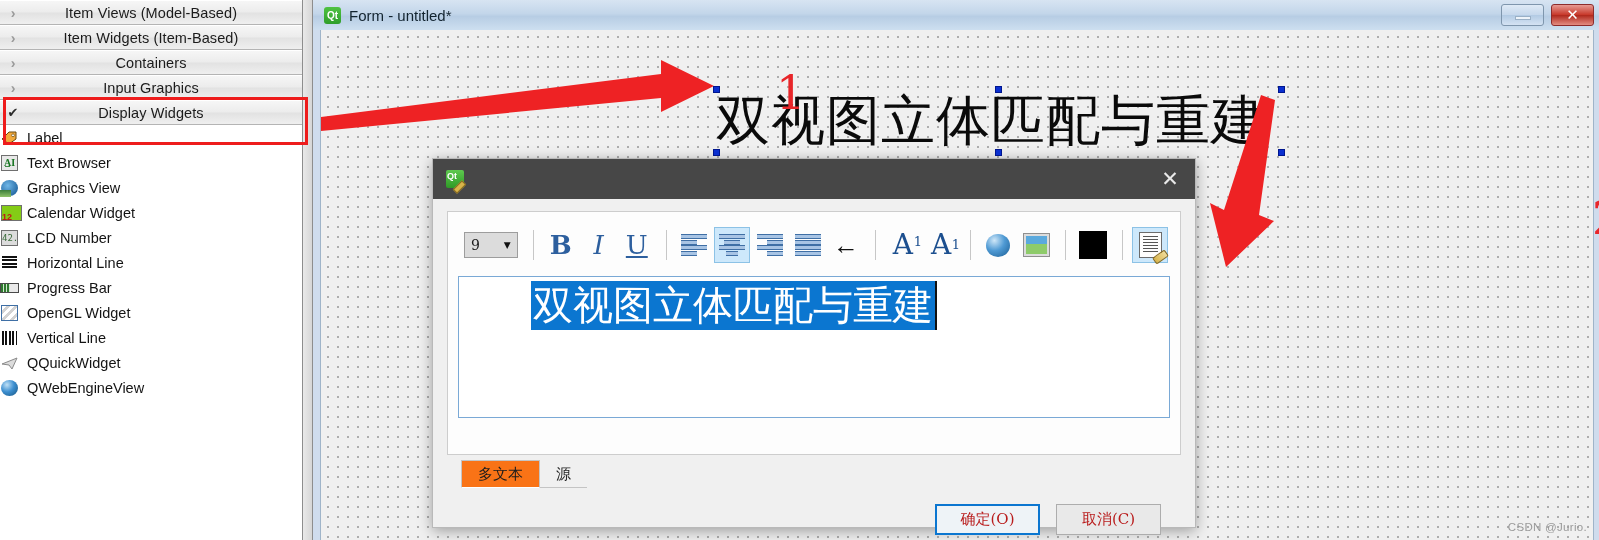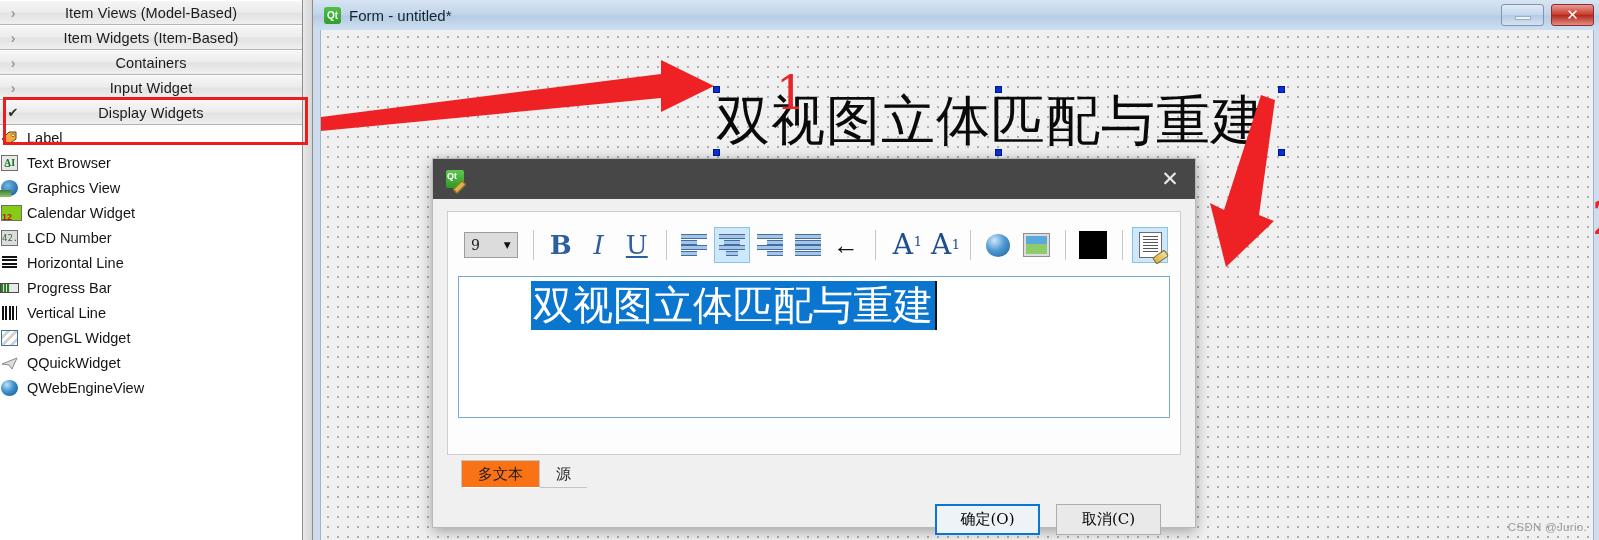--- a/index.html
+++ b/index.html
@@ -216,21 +216,21 @@
   .tab{
     height:26px;padding:0 16px;font-size:15px;color:#1d1d1d;
     display:flex;align-items:center;box-sizing:border-box;
     font-family:"DejaVu Serif","Liberation Serif",serif;
     border-bottom:1px solid #c4c4c4;
   }
   .tab.selected{background:#f97316;border:1px solid #c4c4c4;border-bottom:1px solid #ffffff;height:28px;}
   #dlg-buttons{display:flex;justify-content:flex-end;gap:16px;padding:16px 20px 0 0;}
   .dbtn{
     width:105px;height:31px;border:1px solid #adadad;background:#e9e9e9;
-    display:flex;align-items:center;justify-content:center;font-size:15px;color:#000000;
+    display:flex;align-items:center;justify-content:center;font-size:15px;color:#b91c1c;
     box-sizing:border-box;font-family:"DejaVu Serif","Liberation Serif",serif;
   }
   .dbtn.default{border:2px solid #0b76d0;background:#eef3f7;}
 
   #watermark{
     position:absolute;right:12px;bottom:7px;font-size:11.5px;color:#9a9a9a;
     font-family:"Liberation Sans",sans-serif;letter-spacing:.3px;
   }
 </style>
 </head>
@@ -248,21 +248,21 @@
     <span class="cat-label">Item Widgets (Item-Based)</span>
   </div>
 
   <div class="cat-row">
     <span class="chev">›</span>
     <span class="cat-label">Containers</span>
   </div>
 
   <div class="cat-row">
     <span class="chev">›</span>
-    <span class="cat-label">Input Widget</span>
+    <span class="cat-label">Input Graphics</span>
   </div>
 
   <div class="cat-row">
     <span class="chev open">✔</span>
     <span class="cat-label">Display Widgets</span>
   </div>
 
   <div class="item-row">
     <span class="iconbox">
       <svg class="ic-label" viewBox="0 0 16 14">
@@ -312,30 +312,30 @@
     <span class="iconbox">
         <span class="ic-prog">
           <i></i>
         </span>
       </span>
     <span class="ilabel">Progress Bar</span>
   </div>
 
   <div class="item-row">
     <span class="iconbox">
+        <span class="ic-gl"></span>
+      </span>
+    <span class="ilabel">OpenGL Widget</span>
+  </div>
+
+  <div class="item-row">
+    <span class="iconbox">
         <span class="ic-vline"></span>
       </span>
     <span class="ilabel">Vertical Line</span>
-  </div>
-
-  <div class="item-row">
-    <span class="iconbox">
-        <span class="ic-gl"></span>
-      </span>
-    <span class="ilabel">OpenGL Widget</span>
   </div>
 
   <div class="item-row">
     <span class="iconbox">
       <svg class="ic-qq" viewBox="0 0 17 13">
           <polygon points="1,7 16,1 11,12 8,8" fill="#dcdcdc" stroke="#8a8a8a" stroke-width="1"></polygon>
         </svg>
     </span>
     <span class="ilabel">QQuickWidget</span>
   </div>

